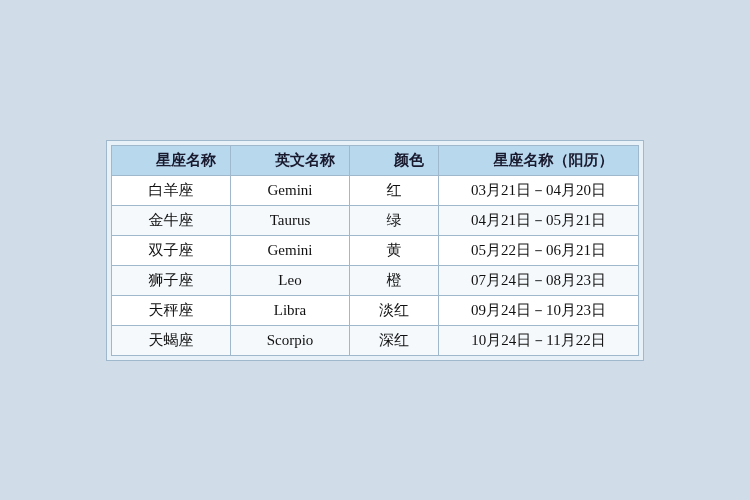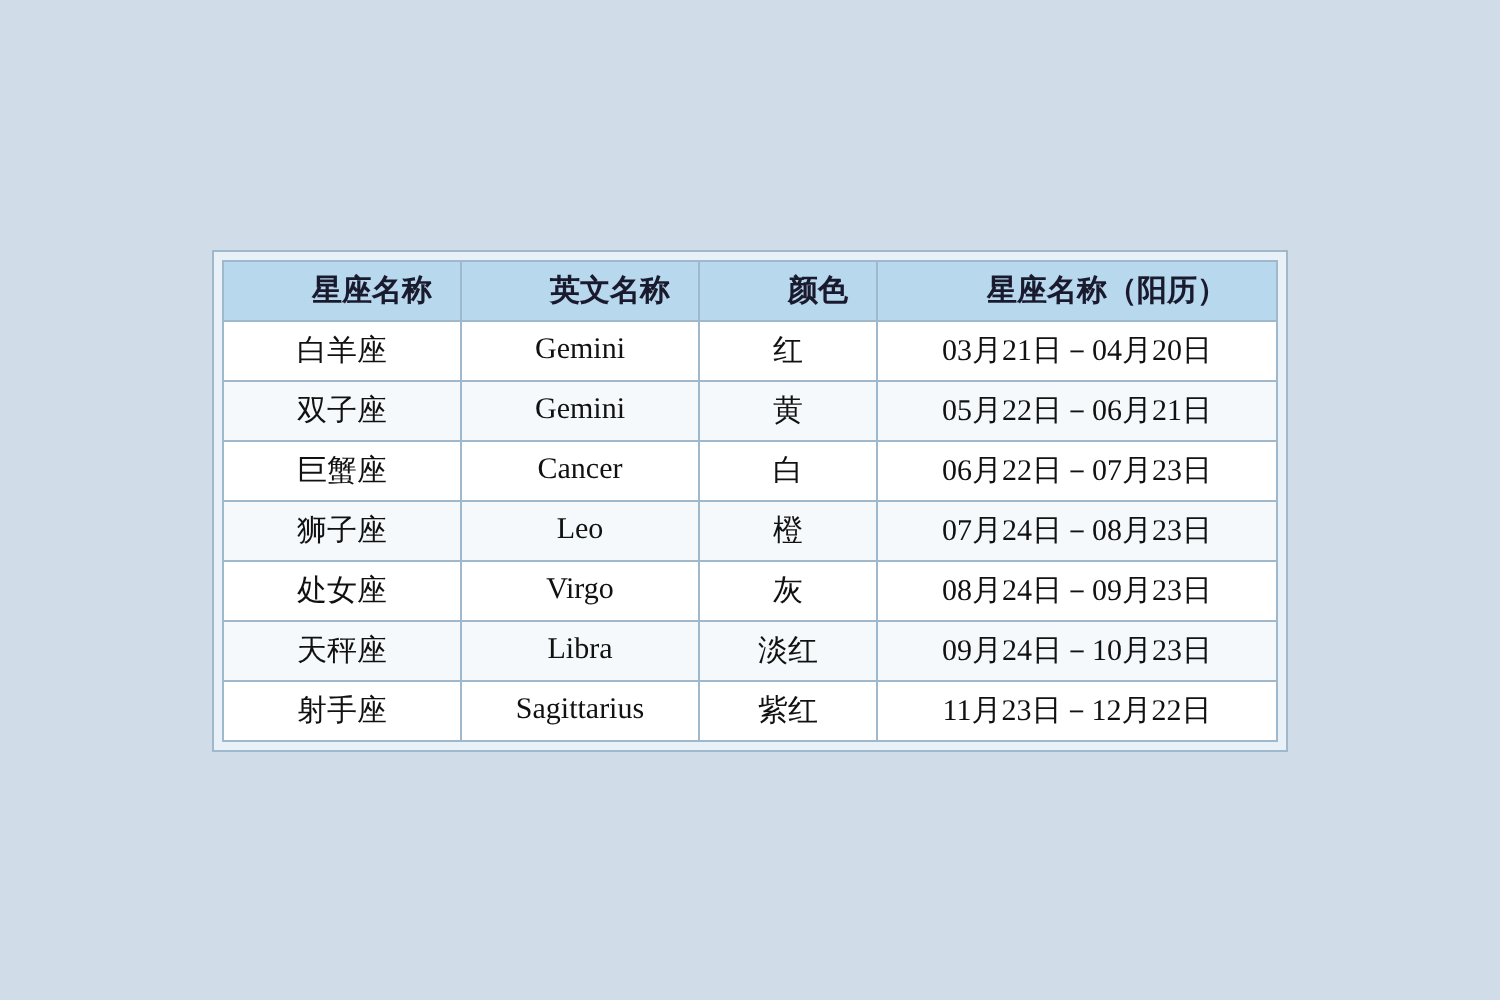--- a/index.html
+++ b/index.html
@@ -73,50 +73,44 @@
       </tr>
     </thead>
     <tbody id="table-body">
     <tr>
           <td>白羊座</td>
           <td>Gemini</td>
           <td>红</td>
           <td>03月21日－04月20日</td>
         </tr>
         <tr>
+          <td>金牛座</td>
+          <td>Taurus</td>
+          <td>绿</td>
+          <td>04月21日－05月21日</td>
+        </tr>
+        <tr>
           <td>双子座</td>
           <td>Gemini</td>
           <td>黄</td>
           <td>05月22日－06月21日</td>
-        </tr>
-        <tr>
-          <td>巨蟹座</td>
-          <td>Cancer</td>
-          <td>白</td>
-          <td>06月22日－07月23日</td>
         </tr>
         <tr>
           <td>狮子座</td>
           <td>Leo</td>
           <td>橙</td>
           <td>07月24日－08月23日</td>
         </tr>
         <tr>
-          <td>处女座</td>
-          <td>Virgo</td>
-          <td>灰</td>
-          <td>08月24日－09月23日</td>
-        </tr>
-        <tr>
           <td>天秤座</td>
           <td>Libra</td>
           <td>淡红</td>
           <td>09月24日－10月23日</td>
         </tr>
         <tr>
-          <td>射手座</td>
-          <td>Sagittarius</td>
-          <td>紫红</td>
-          <td>11月23日－12月22日</td>
+          <td>天蝎座</td>
+          <td>Scorpio</td>
+          <td>深红</td>
+          <td>10月24日－11月22日</td>
         </tr>
       </tbody>
   </table>
 </div>
 
 </body></html>

